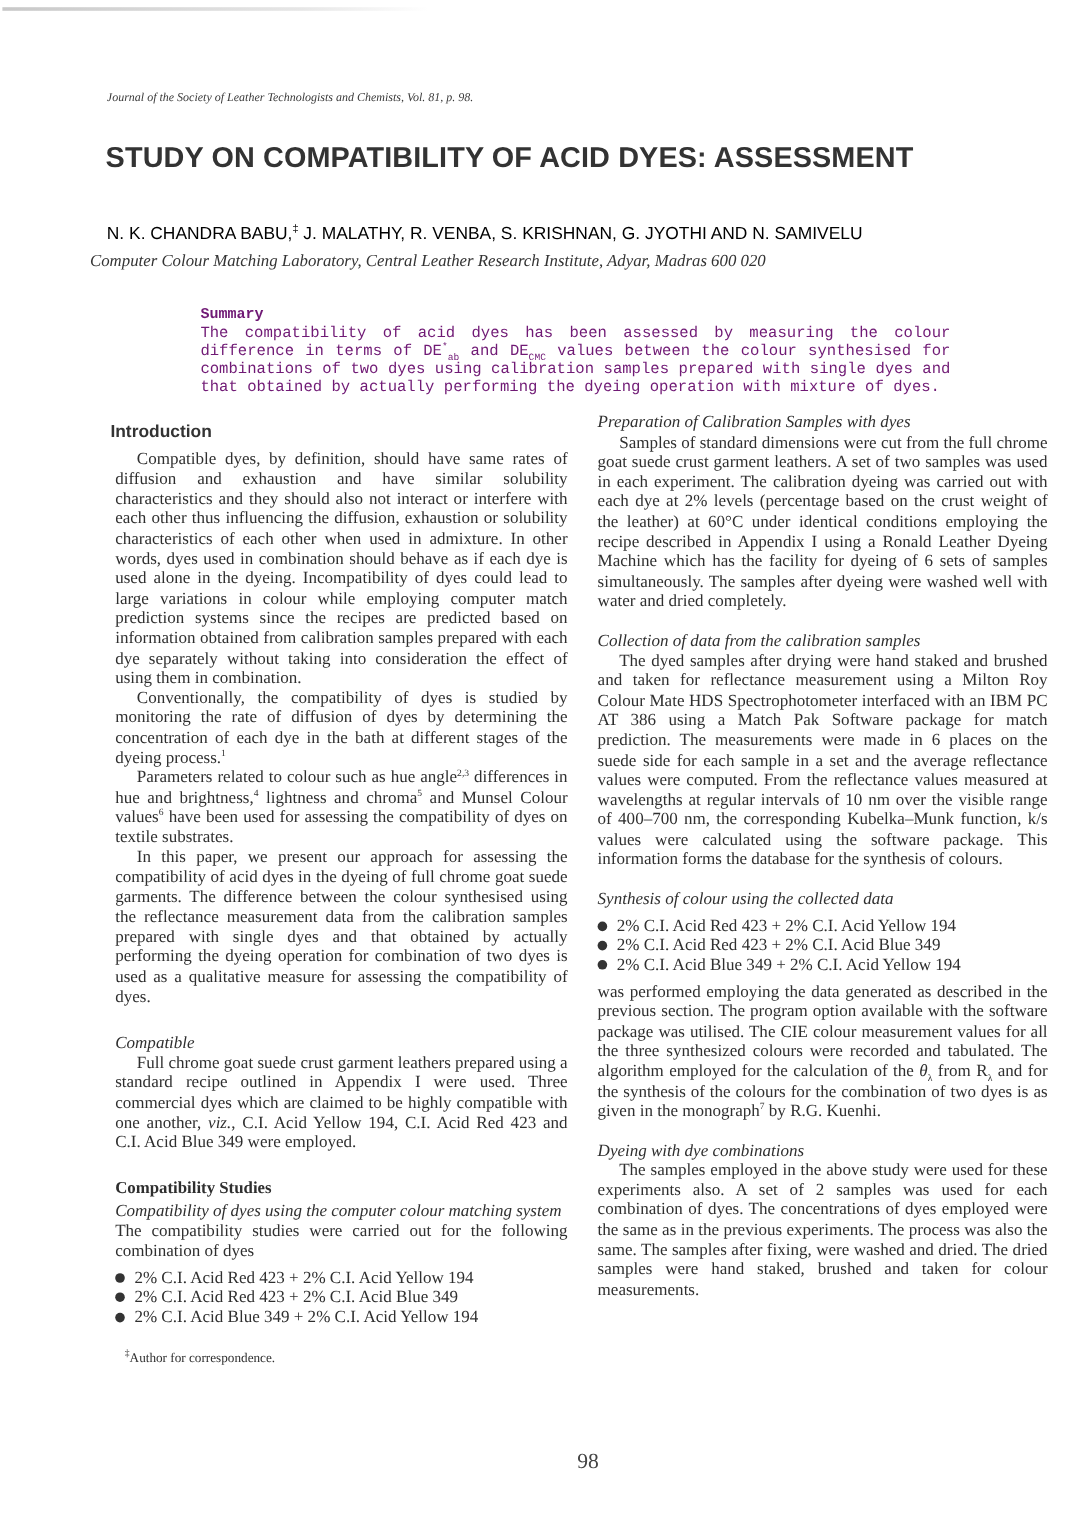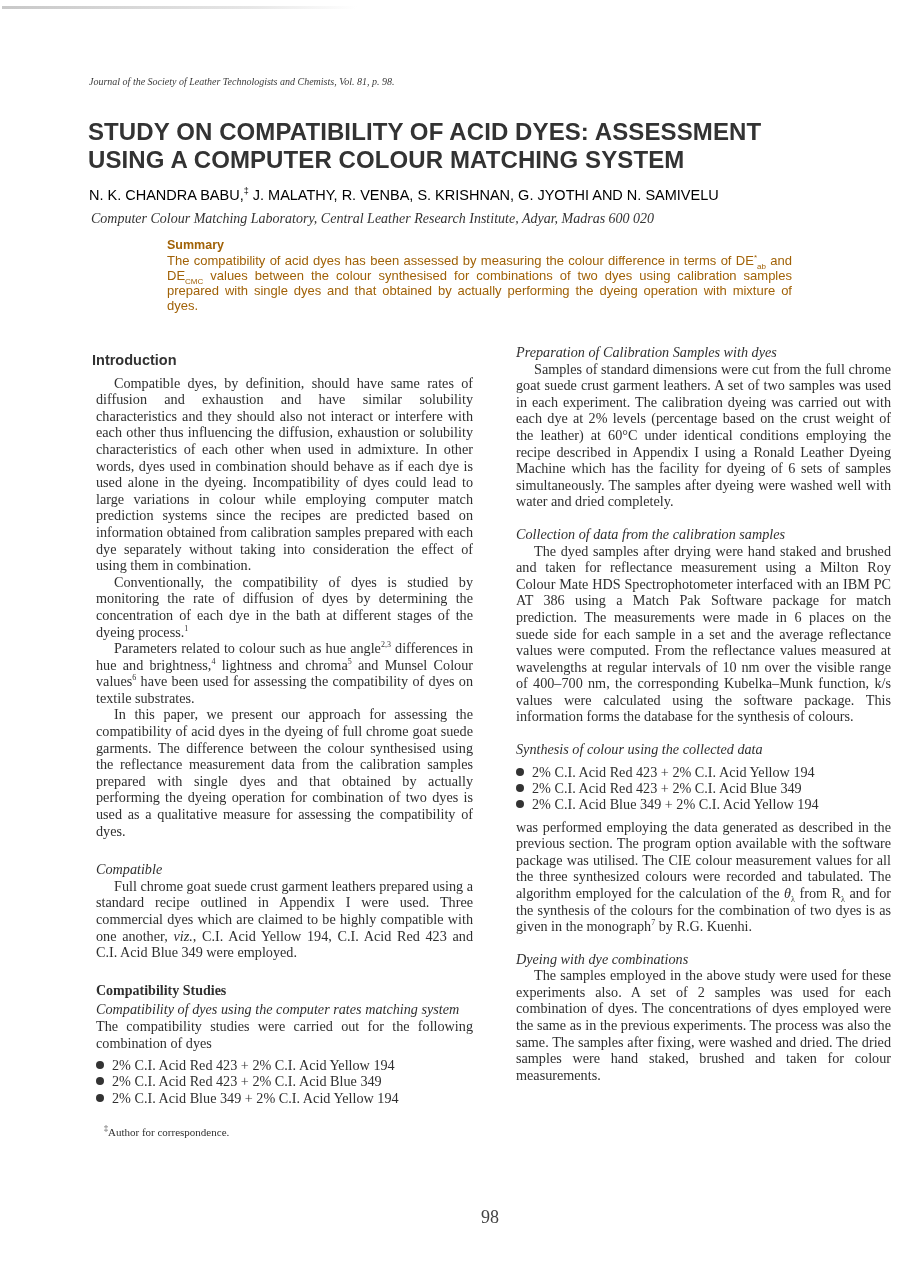--- a/index.html
+++ b/index.html
@@ -2,27 +2,27 @@
 <html><head>
 <meta charset="utf-8">
 <style>
   html, body { margin: 0; padding: 0; background: #ffffff; }
   body { width: 897px; height: 1277px; position: relative; overflow: hidden; color: #2b2b2b; }
   .scan-edge { position: absolute; left: 2px; top: 6px; width: 355px; height: 3px; background: linear-gradient(to right, #c8c8c8, #e6e6e6 70%, #ffffff); }
   .running-head { position: absolute; left: 89px; top: 76px; font-family: "Liberation Serif", serif; font-style: italic; font-size: 10px; color: #3a3a3a; }
   .title { position: absolute; left: 88px; top: 118px; width: 780px; font-family: "Liberation Sans", sans-serif; font-weight: bold; font-size: 24px; line-height: 28px; color: #333; letter-spacing: 0.1px; }
   .authors { position: absolute; left: 89px; top: 187px; font-family: "Liberation Sans", sans-serif; font-weight: normal; font-size: 14.5px; color: #000000; }
   .authors sup { font-size: 9px; }
-  .affil { position: absolute; left: 91px; top: 211px; font-family: "Liberation Serif", serif; font-style: italic; font-size: 14px; color: #333; }
-  .summary { position: absolute; left: 167px; top: 238px; width: 625px; font-family: Liberation Sans, sans-serif; font-size: 13px; line-height: 15px; color: #a16207; }
+  .affil { position: absolute; left: 75px; top: 211px; font-family: "Liberation Serif", serif; font-style: italic; font-size: 14px; color: #333; }
+  .summary { position: absolute; left: 167px; top: 255px; width: 625px; font-family: Liberation Mono, monospace; font-size: 13px; line-height: 15px; color: #701a75; }
   .summary .sum-h { font-weight: bold; font-size: 12.5px; display: block; }
   .summary p { margin: 0; text-align: justify; }
   .col { position: absolute; font-family: "Liberation Serif", serif; font-size: 14.2px; line-height: 16.6px; color: #2f2f2f; }
   .col-left { left: 96px; top: 352px; width: 377px; }
-  .col-right { left: 498px; top: 344px; width: 375px; margin-left: 18px; }
+  .col-right { left: 498px; top: 344px; width: 375px; }
   .sec-h { font-family: "Liberation Sans", sans-serif; font-weight: bold; font-size: 14.5px; margin: 0 0 6px -4px; color: #333; }
   .sub-h-bold { font-weight: bold; font-size: 14px; margin: 0 0 2px 0; }
   .sub-h { font-style: italic; margin: 0; }
   .para { margin: 0; text-align: justify; text-indent: 18px; }
   .para.noindent { text-indent: 0; }
   .gap-s { height: 16px; }
   .gap-m { height: 22px; }
   ul.dyes { list-style: none; padding: 0; margin: 6px 0 6px 0; }
   ul.dyes li { position: relative; padding-left: 16px; line-height: 16.3px; }
   ul.dyes li .bullet { position: absolute; left: 0; top: 4px; width: 8px; height: 8px; border-radius: 50%; background: #333; }
@@ -33,21 +33,20 @@
 </style>
 </head>
 <body>
 
 <div class="scan-edge"></div>
 
 <div class="running-head">Journal of the Society of Leather Technologists and Chemists, Vol. 81, p. 98.</div>
 
 <div class="title">
   <div>STUDY ON COMPATIBILITY OF ACID DYES: ASSESSMENT</div>
-  <div>USING A COMPUTER COLOUR MATCHING SYSTEM</div>
 </div>
 
 <div class="authors"><span>N. K. CHANDRA BABU,</span><sup>‡</sup><span> J. MALATHY, R. VENBA, S. KRISHNAN, G. JYOTHI AND N. SAMIVELU</span></div>
 
 <div class="affil">Computer Colour Matching Laboratory, Central Leather Research Institute, Adyar, Madras 600 020</div>
 
 <div class="summary">
   <span class="sum-h">Summary</span>
   <p><span>The compatibility of acid dyes has been assessed by measuring the colour difference in terms of DE</span><sup>*</sup><sub>ab</sub><span> and DE</span><sub>CMC</sub><span> values between the colour synthesised for combinations of two dyes using calibration samples prepared with single dyes and that obtained by actually performing the dyeing operation with mixture of dyes.</span></p>
 </div>
@@ -58,21 +57,21 @@
   <p class="para"><span>Conventionally, the compatibility of dyes is studied by monitoring the rate of diffusion of dyes by determining the concentration of each dye in the bath at different stages of the dyeing process.</span><sup>1</sup></p>
   <p class="para"><span>Parameters related to colour such as hue angle</span><sup>2,3</sup><span> differences in hue and brightness,</span><sup>4</sup><span> lightness and chroma</span><sup>5</sup><span> and Munsel Colour values</span><sup>6</sup><span> have been used for assessing the compatibility of dyes on textile substrates.</span></p>
   <p class="para">In this paper, we present our approach for assessing the compatibility of acid dyes in the dyeing of full chrome goat suede garments. The difference between the colour synthesised using the reflectance measurement data from the calibration samples prepared with single dyes and that obtained by actually performing the dyeing operation for combination of two dyes is used as a qualitative measure for assessing the compatibility of dyes.</p>
 
   <div class="gap-m"></div>
   <p class="sub-h">Compatible</p>
   <p class="para"><span>Full chrome goat suede crust garment leathers prepared using a standard recipe outlined in Appendix I were used. Three commercial dyes which are claimed to be highly compatible with one another, </span><i>viz.</i><span>, C.I. Acid Yellow 194, C.I. Acid Red 423 and C.I. Acid Blue 349 were employed.</span></p>
 
   <div class="gap-m"></div>
   <p class="sub-h-bold">Compatibility Studies</p>
-  <p class="sub-h">Compatibility of dyes using the computer rates matching system</p>
+  <p class="sub-h">Compatibility of dyes using the computer colour matching system</p>
   <p class="para noindent">The compatibility studies were carried out for the following combination of dyes</p>
   <ul class="dyes">
     <li><span class="bullet"></span><span>2% C.I. Acid Red 423 + 2% C.I. Acid Yellow 194</span></li>
     <li><span class="bullet"></span><span>2% C.I. Acid Red 423 + 2% C.I. Acid Blue 349</span></li>
     <li><span class="bullet"></span><span>2% C.I. Acid Blue 349 + 2% C.I. Acid Yellow 194</span></li>
   </ul>
   <div class="footnote"><sup>‡</sup><span>Author for correspondence.</span></div>
 </div>
 
 <div class="col col-right">

